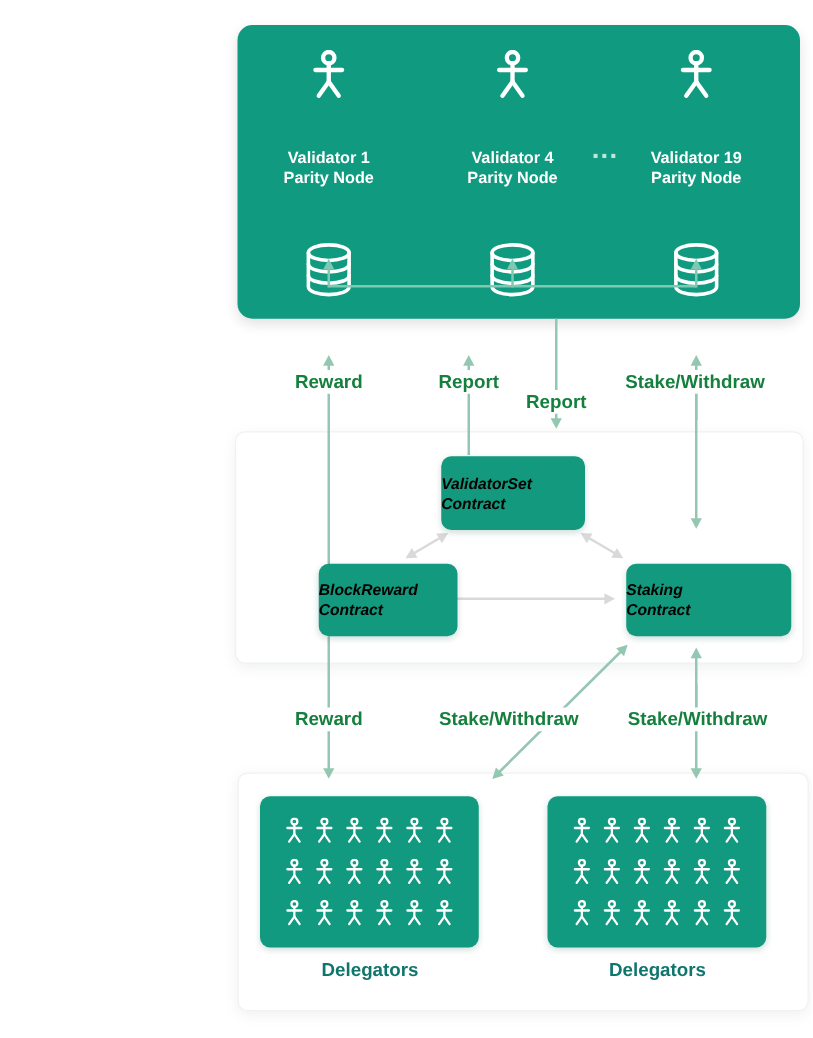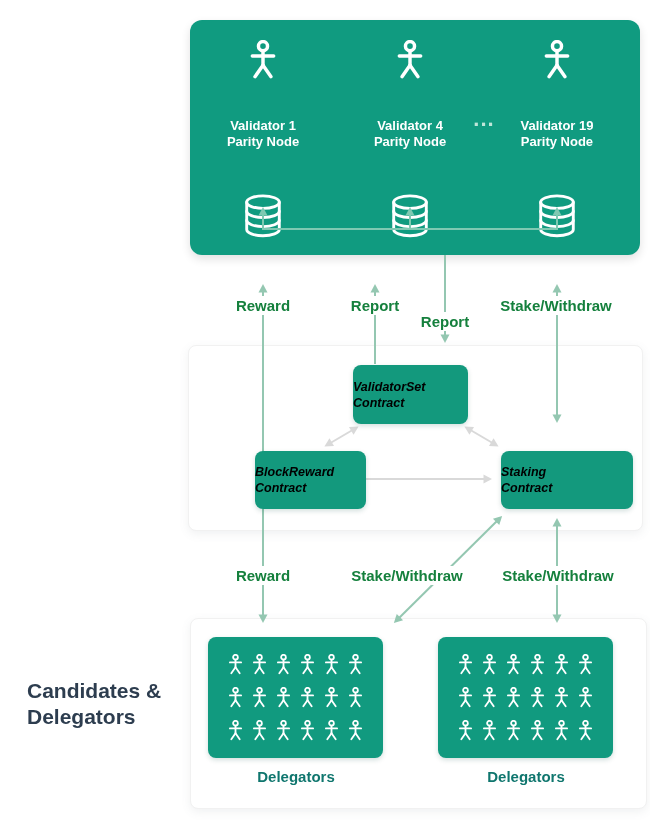--- a/index.html
+++ b/index.html
@@ -68,21 +68,20 @@
       <ellipse cx="24" cy="9.5" rx="17" ry="6.5"></ellipse>
       <path d="M7 9.5 v28.5 c0 3.6 7.6 6.5 17 6.5 s17 -2.9 17 -6.5 v-28.5"></path>
       <path d="M7 19 c0 3.6 7.6 6.5 17 6.5 s17 -2.9 17 -6.5"></path>
       <path d="M7 28.5 c0 3.6 7.6 6.5 17 6.5 s17 -2.9 17 -6.5"></path>
     </g>
   </defs>
 </svg>
 
 <div class="stage">
 
-  <div class="section-label" style="top:678px;width:138px;font-size:21px;line-height:26px;">Candidates &amp; Delegators</div>
 
   <div class="big-green">
     <div class="validator-card" style="left:13px;">
       <svg width="32" height="40" viewBox="0 0 24 30">
           <use href="#person-shape"></use>
         </svg>
       <div class="names">
         <div>Validator 1</div>
         <div>Parity Node</div>
       </div>

